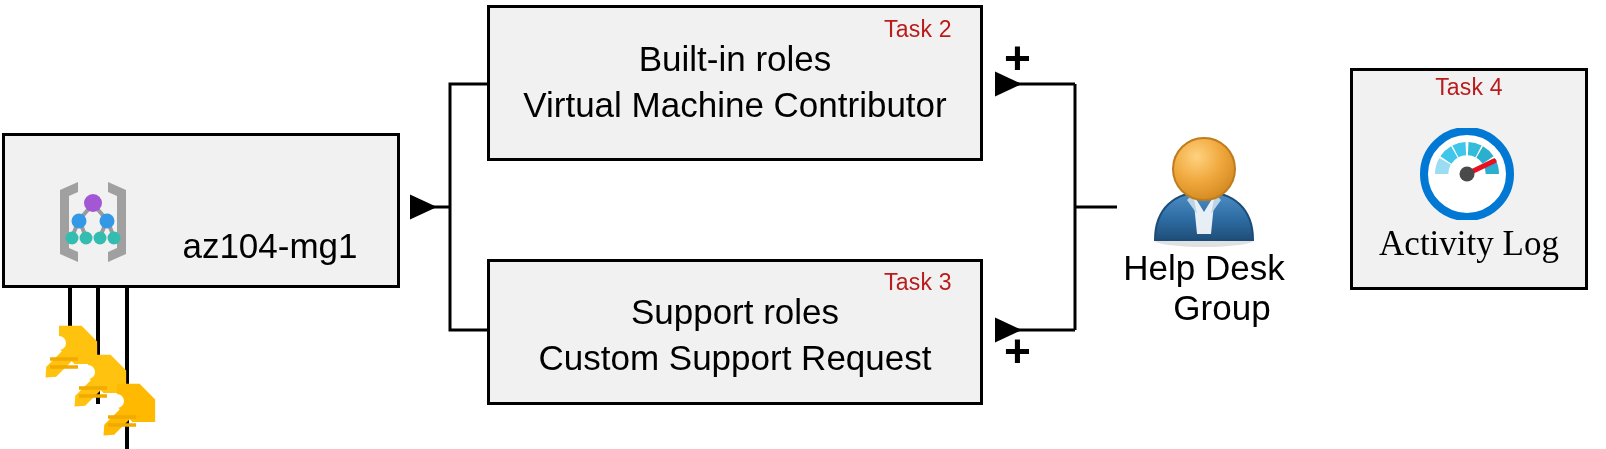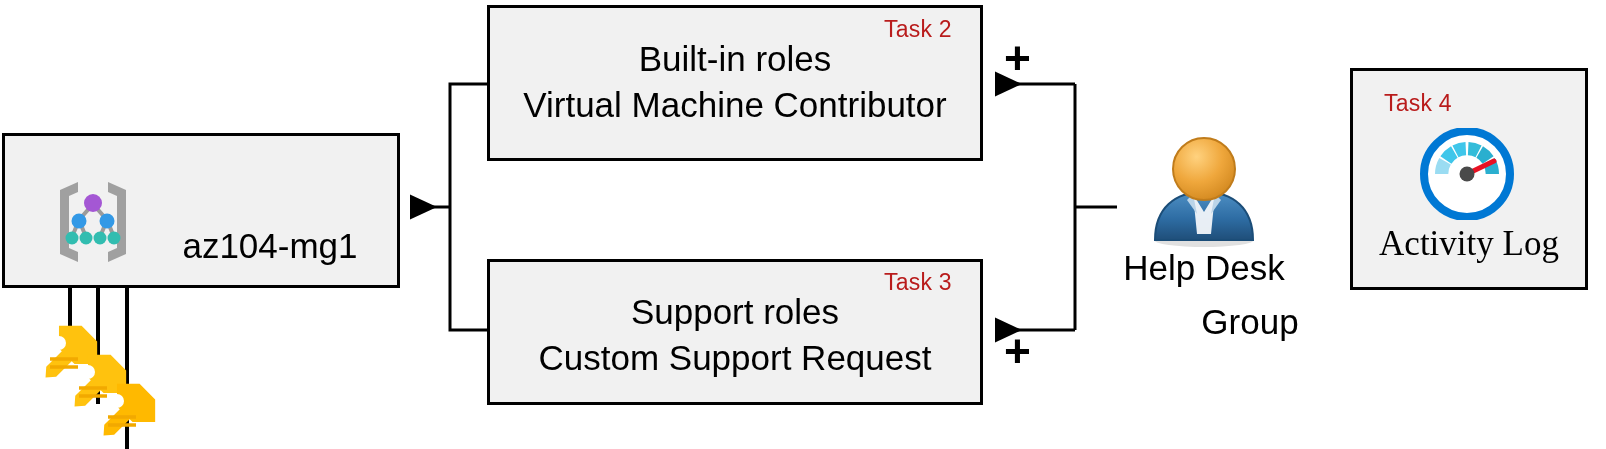--- a/index.html
+++ b/index.html
@@ -184,24 +184,24 @@
       <path d="M26,104 C26,72 46,56 75,56 C104,56 124,72 124,104 Z" fill="url(#bodyGrad)" stroke="#1B4D78" stroke-width="2"></path>
 
       <path d="M64,58 L75,76 L86,58 L82,98 L68,98 Z" fill="#F2F6FA" opacity="0.95"></path>
       <path d="M64,58 L58,64 L68,78 Z" fill="#BBD4E8"></path>
       <path d="M86,58 L92,64 L82,78 Z" fill="#BBD4E8"></path>
 
       <circle cx="75" cy="33" r="31" fill="url(#headGrad)" stroke="#C07C1B" stroke-width="2"></circle>
     </svg>
   </div>
   <div class="caption" style="left:1089px; top:248px; width:230px;">Help Desk</div>
-  <div class="caption" style="left:1135px; top:288px; width:230px;margin-top:14px;">Group</div>
+  <div class="caption" style="left:1107px; top:288px; width:230px;">Group</div>
 
   <div class="box" style="left:1350px; top:68px; width:238px; height:222px;"></div>
-  <div class="task-label" style="left:1384px; top:90px; width:170px; text-align:left;">Task 4</div>
+  <div class="task-label" style="left:1384px; top:74px; width:170px; text-align:center;">Task 4</div>
   <div class="icon-abs" style="left:1409px; top:128px; width:116px; height:92px;">
     <svg width="116" height="92" viewBox="0 0 116 92">
       <circle cx="58" cy="46" r="43" fill="#FFFFFF" stroke="#0078D4" stroke-width="8"></circle>
       <g transform="translate(58,46)">
 
         <path d="M-32,0 A32,32 0 0,1 -27.7,-16 L-16.2,-9.4 A18.7,18.7 0 0,0 -18.7,0 Z" fill="#9ADCF2"></path>
         <path d="M-26.6,-17.7 A32,32 0 0,1 -16,-27.7 L-9.4,-16.2 A18.7,18.7 0 0,0 -15.6,-10.3 Z" fill="#3FC6EA"></path>
         <path d="M-14.6,-28.5 A32,32 0 0,1 -1.5,-32 L-0.9,-18.7 A18.7,18.7 0 0,0 -8.5,-16.7 Z" fill="#3FC6EA"></path>
         <path d="M1.5,-32 A32,32 0 0,1 14.6,-28.5 L8.5,-16.7 A18.7,18.7 0 0,0 0.9,-18.7 Z" fill="#33BCD9"></path>
         <path d="M16,-27.7 A32,32 0 0,1 26.6,-17.7 L15.6,-10.3 A18.7,18.7 0 0,0 9.4,-16.2 Z" fill="#2AAFCF"></path>

